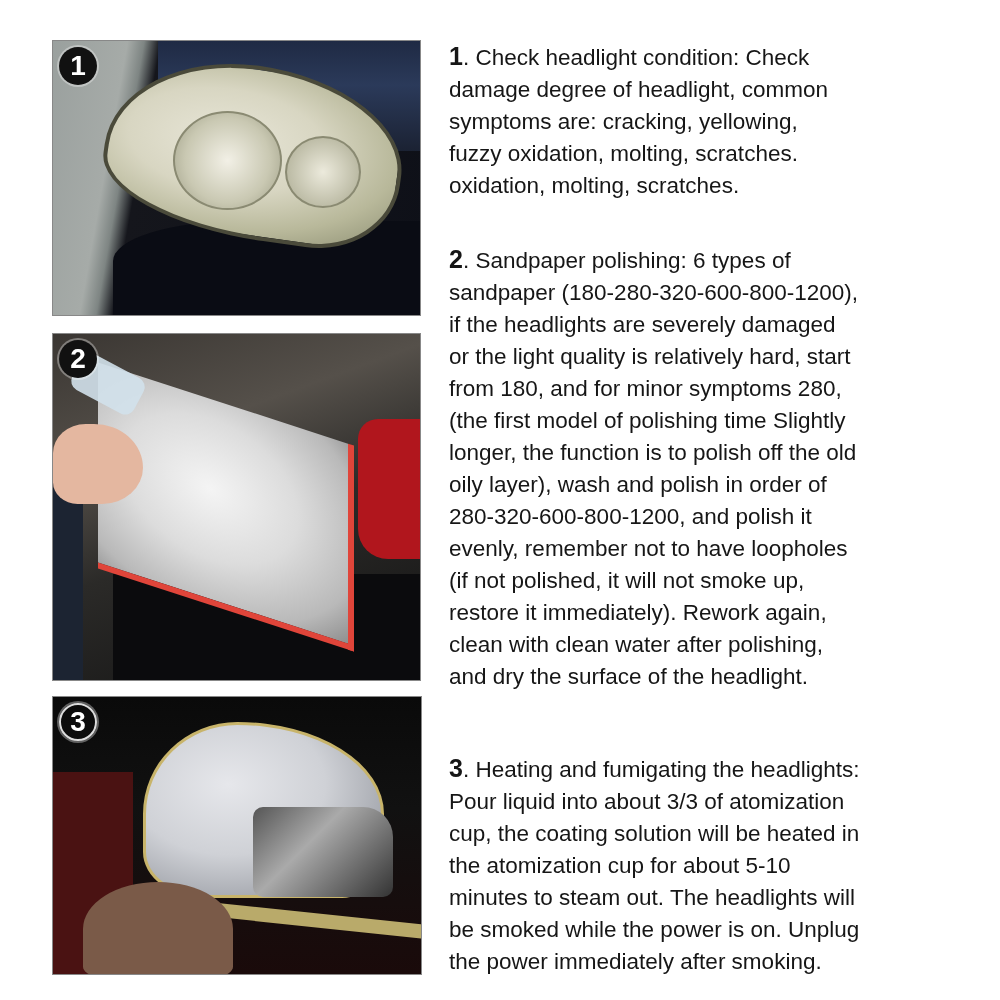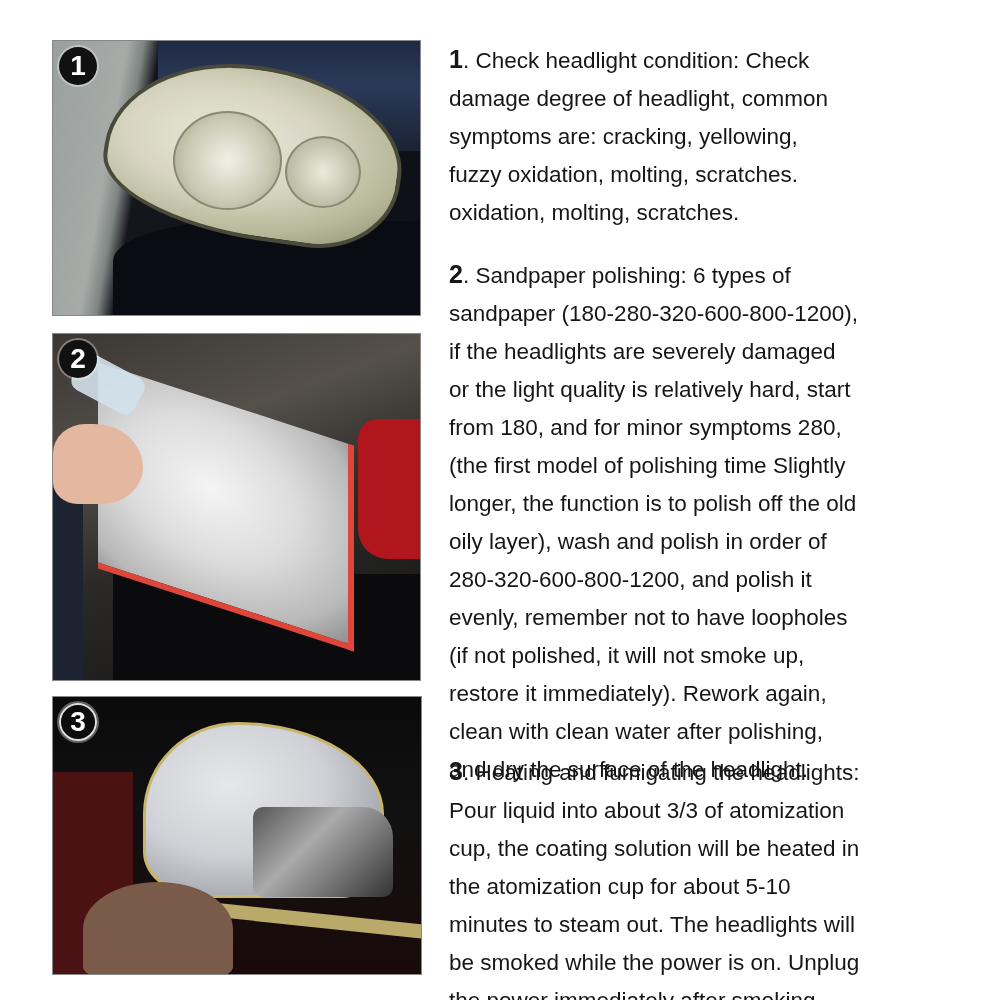--- a/index.html
+++ b/index.html
@@ -3,21 +3,21 @@
 <meta charset="utf-8">
 <style>
   html, body { margin: 0; padding: 0; background: #ffffff; }
   body { width: 1000px; height: 1000px; position: relative; overflow: hidden;
          font-family: "Liberation Sans", sans-serif; color: #111; }
   .photo { position: absolute; overflow: hidden; border: 1px solid #888; box-sizing: border-box; }
   .badge { position: absolute; left: 6px; top: 6px; width: 38px; height: 38px; border-radius: 50%;
            background: #111; color: #fff; font-weight: bold; font-size: 28px; line-height: 38px;
            text-align: center; font-family: "Liberation Sans", sans-serif; box-shadow: 0 0 0 2px rgba(255,255,255,0.35); }
   .badge.ring { background: transparent; border: 2px solid #ddd; width: 34px; height: 34px; line-height: 34px; }
-  .step { position: absolute; left: 449px; width: 510px; font-size: 22.5px; line-height: 38px; color: #161616; }
+  .step { position: absolute; left: 449px; width: 510px; font-size: 22.5px; line-height: 32px; color: #161616; }
   .step .num { font-weight: 900; font-size: 25px; }
   .step p { margin: 0; white-space: pre-line; }
 
   
   #p1 { left: 52px; top: 40px; width: 369px; height: 276px;
         background: linear-gradient(100deg, #9aa09e 0%, #a6aba8 18%, #7e8583 22%, #15161c 26%, #0e1018 100%); }
   #p1 .engine { position:absolute; left: 105px; top: 0; width: 264px; height: 110px;
         background: linear-gradient(180deg, #1f2a44 0%, #2b3a5a 40%, #1b2233 100%); }
   #p1 .lamp { position:absolute; left: 52px; top: 25px; width: 290px; height: 165px;
         background: radial-gradient(ellipse at 40% 45%, #e8e6d8 0%, #d8d6c2 40%, #b8b89a 70%, #8a8c70 100%);
@@ -76,21 +76,21 @@
 <div id="p2" class="photo">
   <div class="body"></div>
   <div class="lamp"></div>
   <div class="cloth"></div>
   <div class="leg"></div>
   <div class="hand"></div>
   <div class="bottle"></div>
   <div class="badge">2</div>
 </div>
 
-<div class="step" style="top:255px;">
+<div class="step" style="top:243px;">
   <p><span class="num">2</span><span>.</span><span> Sandpaper polishing: 6 types of
 sandpaper (180-280-320-600-800-1200),
  if the headlights are severely damaged
 or the light quality is relatively hard, start
 from 180, and for minor symptoms 280,
 (the first model of polishing time Slightly
 longer, the function is to polish off the old
 oily layer), wash and polish in order of
 280-320-600-800-1200, and polish it
 evenly, remember not to have loopholes

